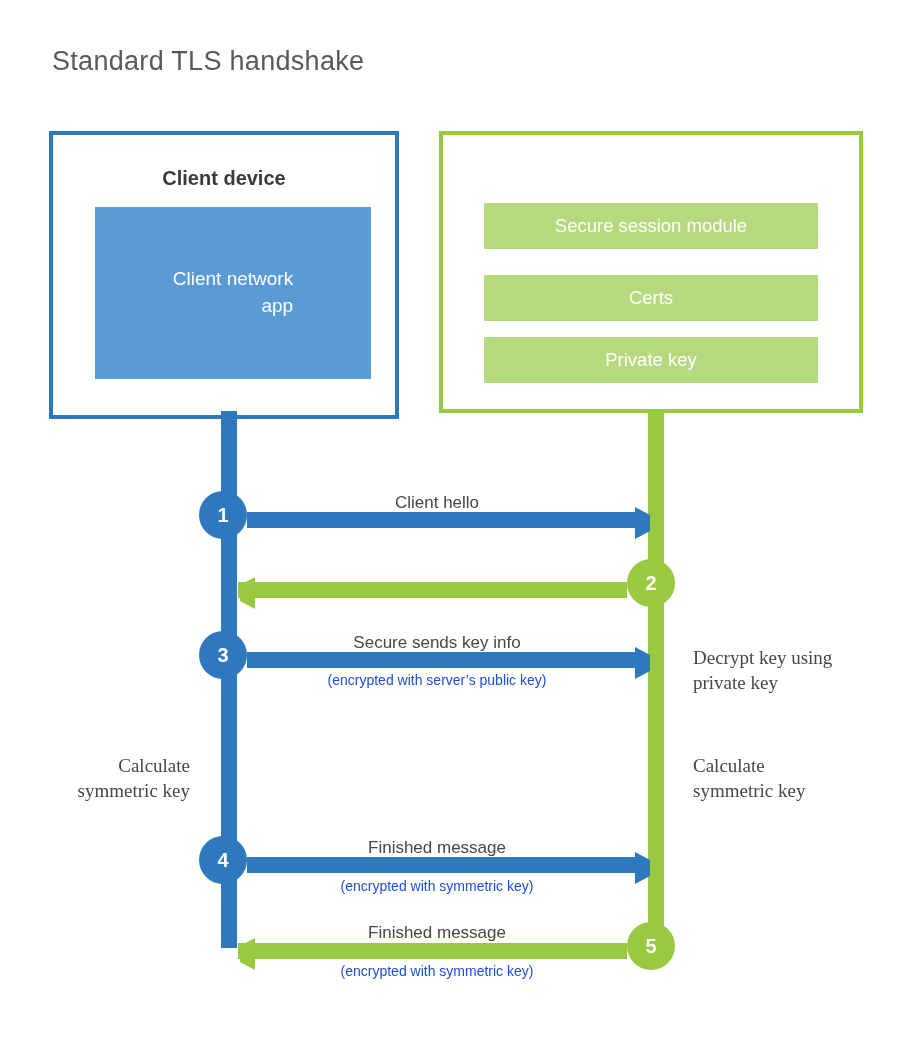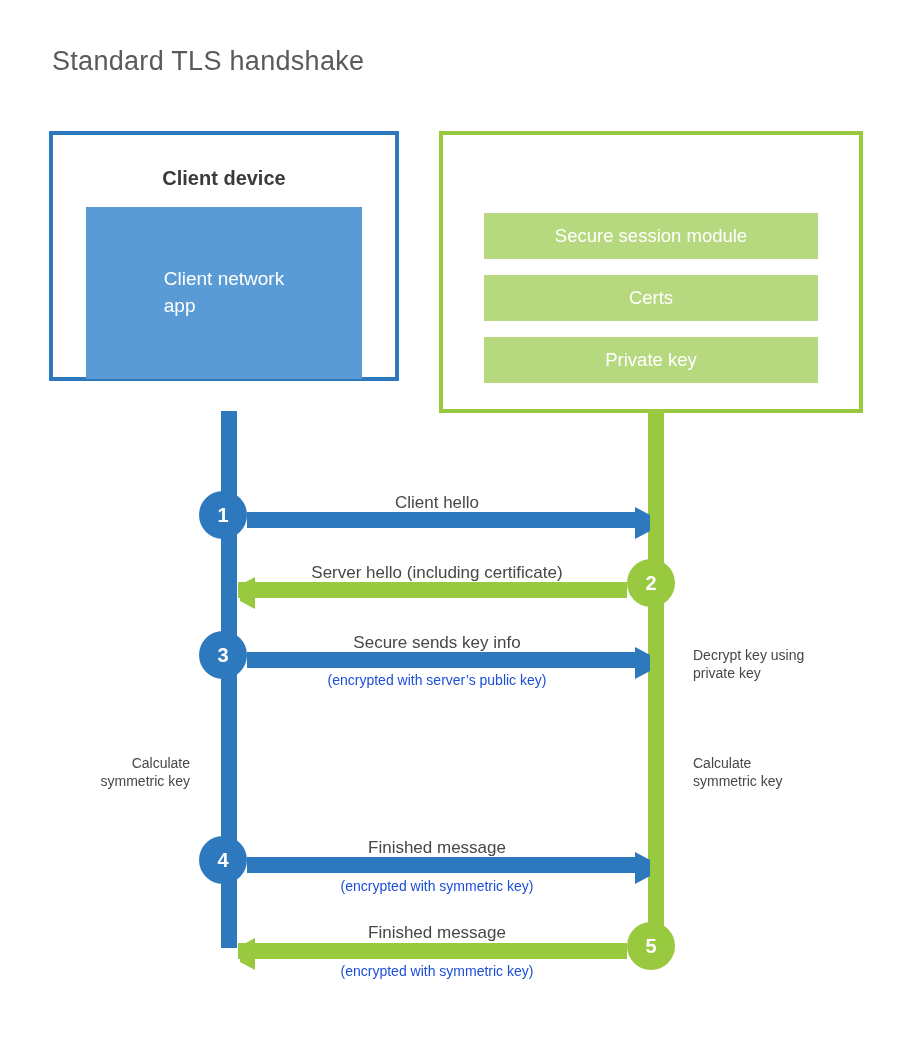--- a/index.html
+++ b/index.html
@@ -21,31 +21,31 @@
   }
   .canvas { position: absolute; left: 0; top: 0; width: 900px; height: 1058px; background: #fff; }
 
   .title {
     position: absolute; left: 36px; top: 30px;
     font-size: 27px; font-weight: 300; letter-spacing: 0.3px;
     color: var(--title_gray);
   }
 
   .box { position: absolute; background: #fff; }
-  .client-box { left: 41px; top: 123px; width: 350px; height: 250px; border: 4px solid var(--blue); }
+  .client-box { left: 41px; top: 123px; width: 350px; height: 288px; border: 4px solid var(--blue); }
   .server-box { left: 431px; top: 123px; width: 424px; height: 282px; border: 4px solid var(--green); }
   .box-title {
     position: absolute; left: 0; top: 24px; width: 100%;
     text-align: center; font-size: 20px; font-weight: 700; color: var(--text_dark);
   }
   .client-app {
-    position: absolute; left: 33px; top: 72px; width: 276px; height: 172px;
+    position: absolute; left: 42px; top: 72px; width: 276px; height: 172px;
     background: var(--blue_fill);
     display: flex; align-items: center; justify-content: center;
-    color: var(--white); font-size: 19px; text-align: left;
+    color: var(--white); font-size: 19px; text-align: right;
     line-height: 1.4; white-space: pre-line;
   }
   .module {
     position: absolute; left: 41px; width: 334px; height: 46px;
     background: var(--green_fill);
     display: flex; align-items: center; justify-content: center;
     color: var(--white); font-size: 18.5px;
   }
 
   .vline { position: absolute; width: 5px; }
@@ -70,56 +70,55 @@
 
   .msg-label {
     position: absolute; left: 429px; transform: translateX(-50%);
     white-space: nowrap; font-size: 17px; color: var(--text_gray);
   }
   .msg-sub {
     position: absolute; left: 429px; transform: translateX(-50%);
     white-space: nowrap; font-size: 14px; color: #1d4ed8;
   }
   .side-note {
-    position: absolute; font-size: 14px; color: var(--text_gray);
-    line-height: 1.3; white-space: pre-line;
+    position: absolute; font-size: 19px; color: var(--text_gray);
+    line-height: 1.3; white-space: pre-line; font-family: Liberation Serif, serif;
   }
   .side-note.left { left: 50px; width: 140px; text-align: right; }
   .side-note.right { left: 677px; width: 160px; text-align: left; }
 </style>
 </head>
 <body>
 
 <div class="canvas">
 
   <div class="title">Standard TLS handshake</div>
 
   <div class="box client-box">
     <div class="box-title">Client device</div>
     <div class="client-app">Client network
 app</div>
   </div>
 
   <div class="box server-box">
-    <div class="module" style="top:78px">Secure session module</div>
+    <div class="module" style="top:68px">Secure session module</div>
     <div class="module" style="top:140px">Certs</div>
     <div class="module" style="top:202px">Private key</div>
   </div>
 
   <div class="vline blue"></div>
   <div class="vline green"></div>
 
   <div class="hline blue" style="left:239px; top:504px; width:389px"></div>
   <div class="tri tri-right blue" style="left:627px; top:499px"></div>
   <div class="msg-label" style="top:477px">Client hello</div>
   <div class="step-circle blue" style="left:191px; top:483px">1</div>
 
   <div class="hline green" style="left:230px; top:574px; width:389px"></div>
   <div class="tri tri-left green" style="left:216px; top:569px"></div>
-  <div class="msg-label" style="top:547px">Server hello (including certificate)</div>
   <div class="step-circle green" style="left:619px; top:551px">2</div>
 
   <div class="hline blue" style="left:239px; top:644px; width:389px"></div>
   <div class="tri tri-right blue" style="left:627px; top:639px"></div>
   <div class="msg-label" style="top:617px">Secure sends key info</div>
   <div class="msg-sub" style="top:656px">(encrypted with server’s public key)</div>
   <div class="step-circle blue" style="left:191px; top:623px">3</div>
 
   <div class="side-note right" style="top:630px">Decrypt key using
 private key</div>

